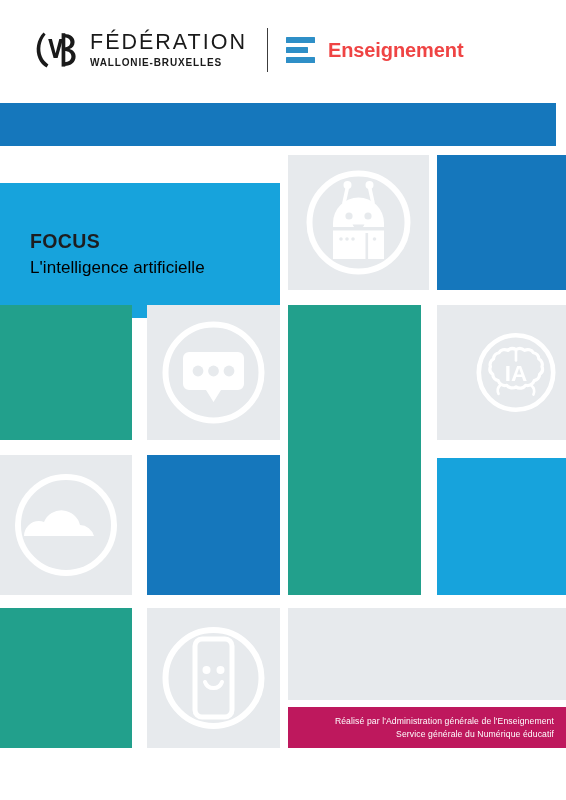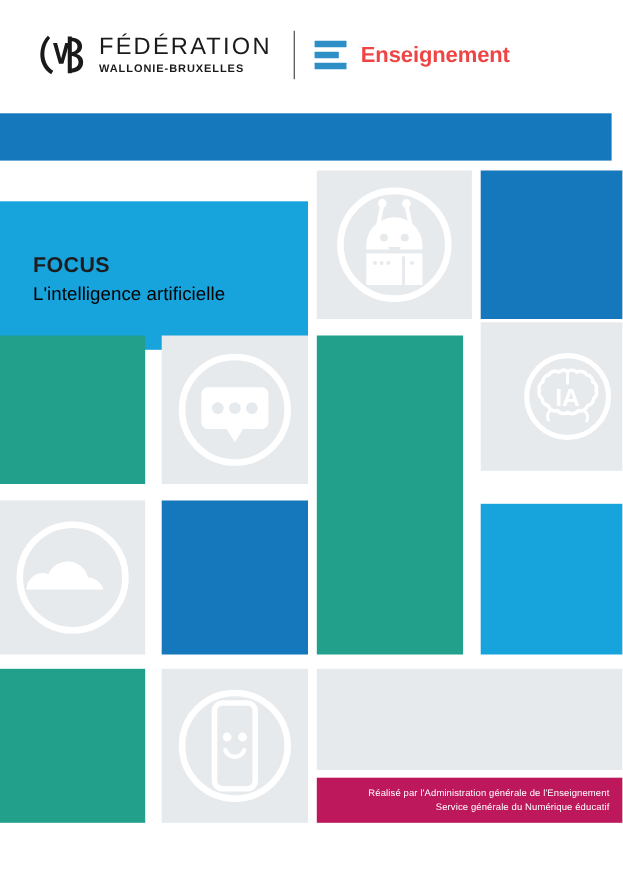--- a/index.html
+++ b/index.html
@@ -113,21 +113,21 @@
 
   
   .t-focus   { left: 0;    top: 155px; width: 280px; height: 135px; margin-top: 28px; }
   .t-robot   { left: 288px;top: 155px; width: 141px; height: 135px; }
   .t-db1     { left: 437px;top: 155px; width: 129px; height: 135px; }
 
   
   .t-teal1   { left: 0;    top: 305px; width: 132px; height: 135px; }
   .t-chat    { left: 147px;top: 305px; width: 133px; height: 135px; }
   .t-tealtall{ left: 288px;top: 305px; width: 133px; height: 290px; }
-  .t-brain   { left: 437px;top: 293px; width: 129px; height: 135px; padding-left: 29px; }
+  .t-brain   { left: 437px;top: 305px; width: 129px; height: 135px; padding-left: 29px; }
 
   
   .t-cloud   { left: 0;    top: 455px; width: 132px; height: 140px; }
   .t-db2     { left: 147px;top: 455px; width: 133px; height: 140px; }
   .t-blue2   { left: 437px;top: 458px; width: 129px; height: 137px; }
 
   
   .t-teal2   { left: 0;    top: 608px; width: 132px; height: 140px; }
   .t-phone   { left: 147px;top: 608px; width: 133px; height: 140px; }
   .t-graywide{ left: 288px;top: 608px; width: 278px; height: 92px; }

